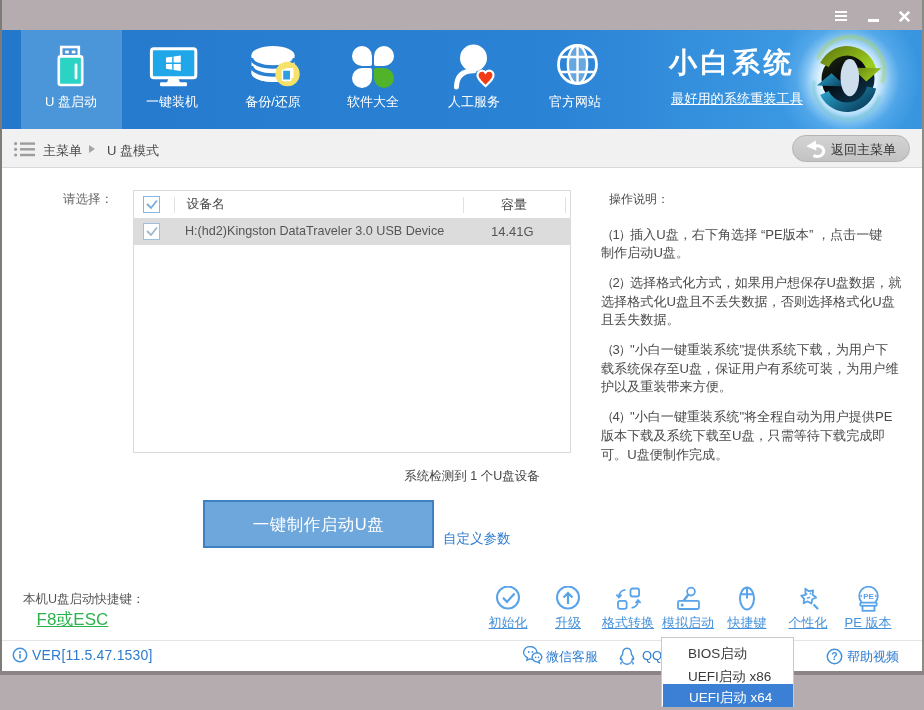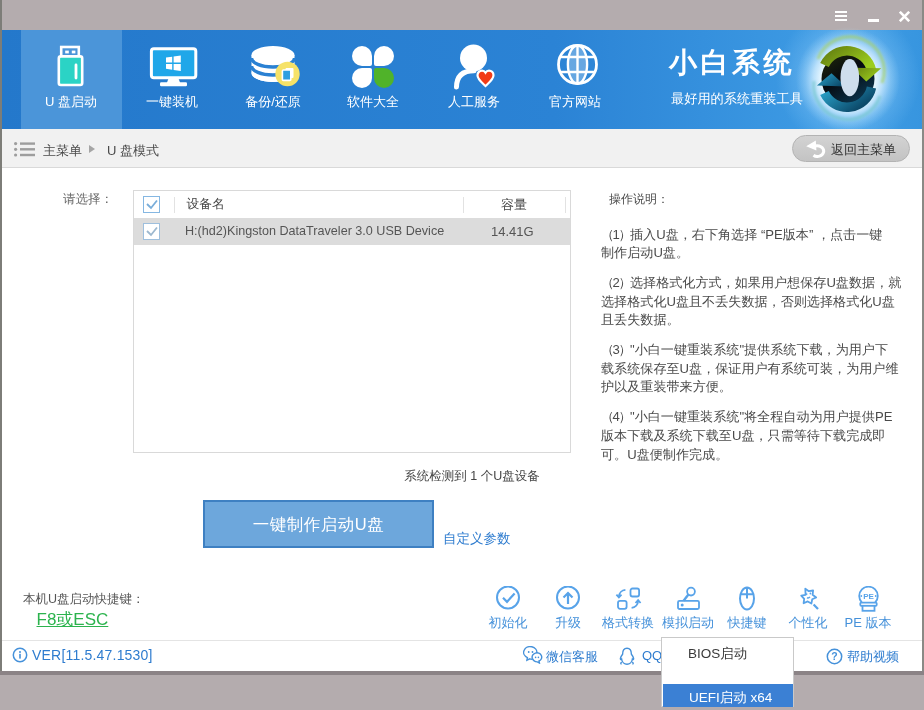--- a/index.html
+++ b/index.html
@@ -54,21 +54,21 @@
   #instr { left:601px; top:190px; width:330px; font-size:13.1px; line-height:18.55px; color:#4a4a4a; white-space:nowrap; }
   #instr .h { font-size:12px; margin-bottom:17px; padding-left:8px; }
   #instr p { margin-bottom:11.5px; }
   #instr .n { letter-spacing:-1.5px; }
 
   
   #hk1 { left:23px; top:590.5px; font-size:12.5px; color:#555; }
   #hk2 { left:36.5px; top:608px; font-size:17px; color:#2cb34e;text-decoration:underline; }
   .tool { position:absolute; top:586px; width:80px; text-align:center; }
   .tool svg { display:block; margin:0 auto; }
-  .tool .lab { margin-top:2px; font-size:13px; color:#4591da; }
+  .tool .lab { margin-top:2px; font-size:13px; color:#4591da;text-decoration:underline; }
 
   
   .stxt { font-size:13px; color:#2e7ccf; position:absolute; top:648px; }
 
   
   #popup { left:661px; top:637px; width:133px; height:70px; background:#fff; border:1px solid #c9c9c9; }
   .pitem { position:absolute; left:0; width:131px; height:23px; font-size:13.5px; color:#3a3a3a; padding-left:26px; line-height:23px; padding-top:4px; }
   #pi3 { background:#3b80d4; color:#fff; left:1px; width:130px; top:46px; height:22.5px; padding-top:3px; line-height:21px; }
 </style>
 </head>
@@ -136,21 +136,21 @@
 
   <svg class="abs" style="left:554px; top:42px;" width="47" height="46" viewBox="0 0 47 46">
     <circle cx="23.5" cy="22.5" r="19" stroke="#fff" stroke-width="2.8" fill="none"></circle>
     <ellipse cx="23.5" cy="22.5" rx="9.6" ry="19" stroke="#fff" stroke-width="2.4" fill="rgba(255,255,255,0.28)"></ellipse>
     <line x1="23.5" y1="3.5" x2="23.5" y2="41.5" stroke="#fff" stroke-width="2.4"></line>
     <line x1="6.3" y1="15" x2="40.7" y2="15" stroke="#fff" stroke-width="2.4"></line>
     <line x1="6.1" y1="30" x2="40.9" y2="30" stroke="#fff" stroke-width="2.4"></line>
   </svg>
 
   <div class="abs" id="logotxt" style="left:669px; top:43.5px; font-size:28px; font-weight:bold; color:#fff; letter-spacing:3.5px;">小白系统</div>
-  <div class="abs" style="left:671px; top:89.7px; font-size:13.2px; color:#fff;">最好用的系统重装工具</div>
+  <div class="abs" style="left:671px; top:89.7px; font-size:13.2px; color:#fff;text-decoration:underline;">最好用的系统重装工具</div>
   <svg class="abs" style="left:792.5px; top:23.5px;" width="110" height="110" viewBox="0 0 110 110">
     <defs>
       <radialGradient id="glo" cx="50%" cy="50%" r="50%">
         <stop offset="50%" stop-color="rgba(238,250,255,0.98)"></stop>
         <stop offset="66%" stop-color="rgba(215,240,255,0.75)"></stop>
         <stop offset="82%" stop-color="rgba(190,229,253,0.35)"></stop>
         <stop offset="100%" stop-color="rgba(170,220,250,0)"></stop>
       </radialGradient>
       <linearGradient id="grn" x1="0" y1="0" x2="1" y2="0.6">
         <stop offset="0" stop-color="#647f10"></stop>
@@ -345,14 +345,15 @@
     <circle cx="8.5" cy="8.5" r="7.2" stroke="#4591da" stroke-width="1.5" fill="none"></circle>
     <text x="8.5" y="12.3" font-size="10.5" font-weight="bold" fill="#4591da" text-anchor="middle" font-family="Liberation Sans,sans-serif">?</text>
   </svg>
   <div class="stxt" style="left:847px;">帮助视频</div>
   <div class="abs" id="botline"></div>
   <div class="abs" id="ledge"></div>
   <div class="abs" id="redge"></div>
 
   <div class="abs" id="popup">
     <div class="pitem" style="top:0;">BIOS启动</div>
+    <div class="pitem" style="top:23px;">UEFI启动 x86</div>
     <div class="pitem" id="pi3">UEFI启动 x64</div>
   </div>
 
 </body></html>

